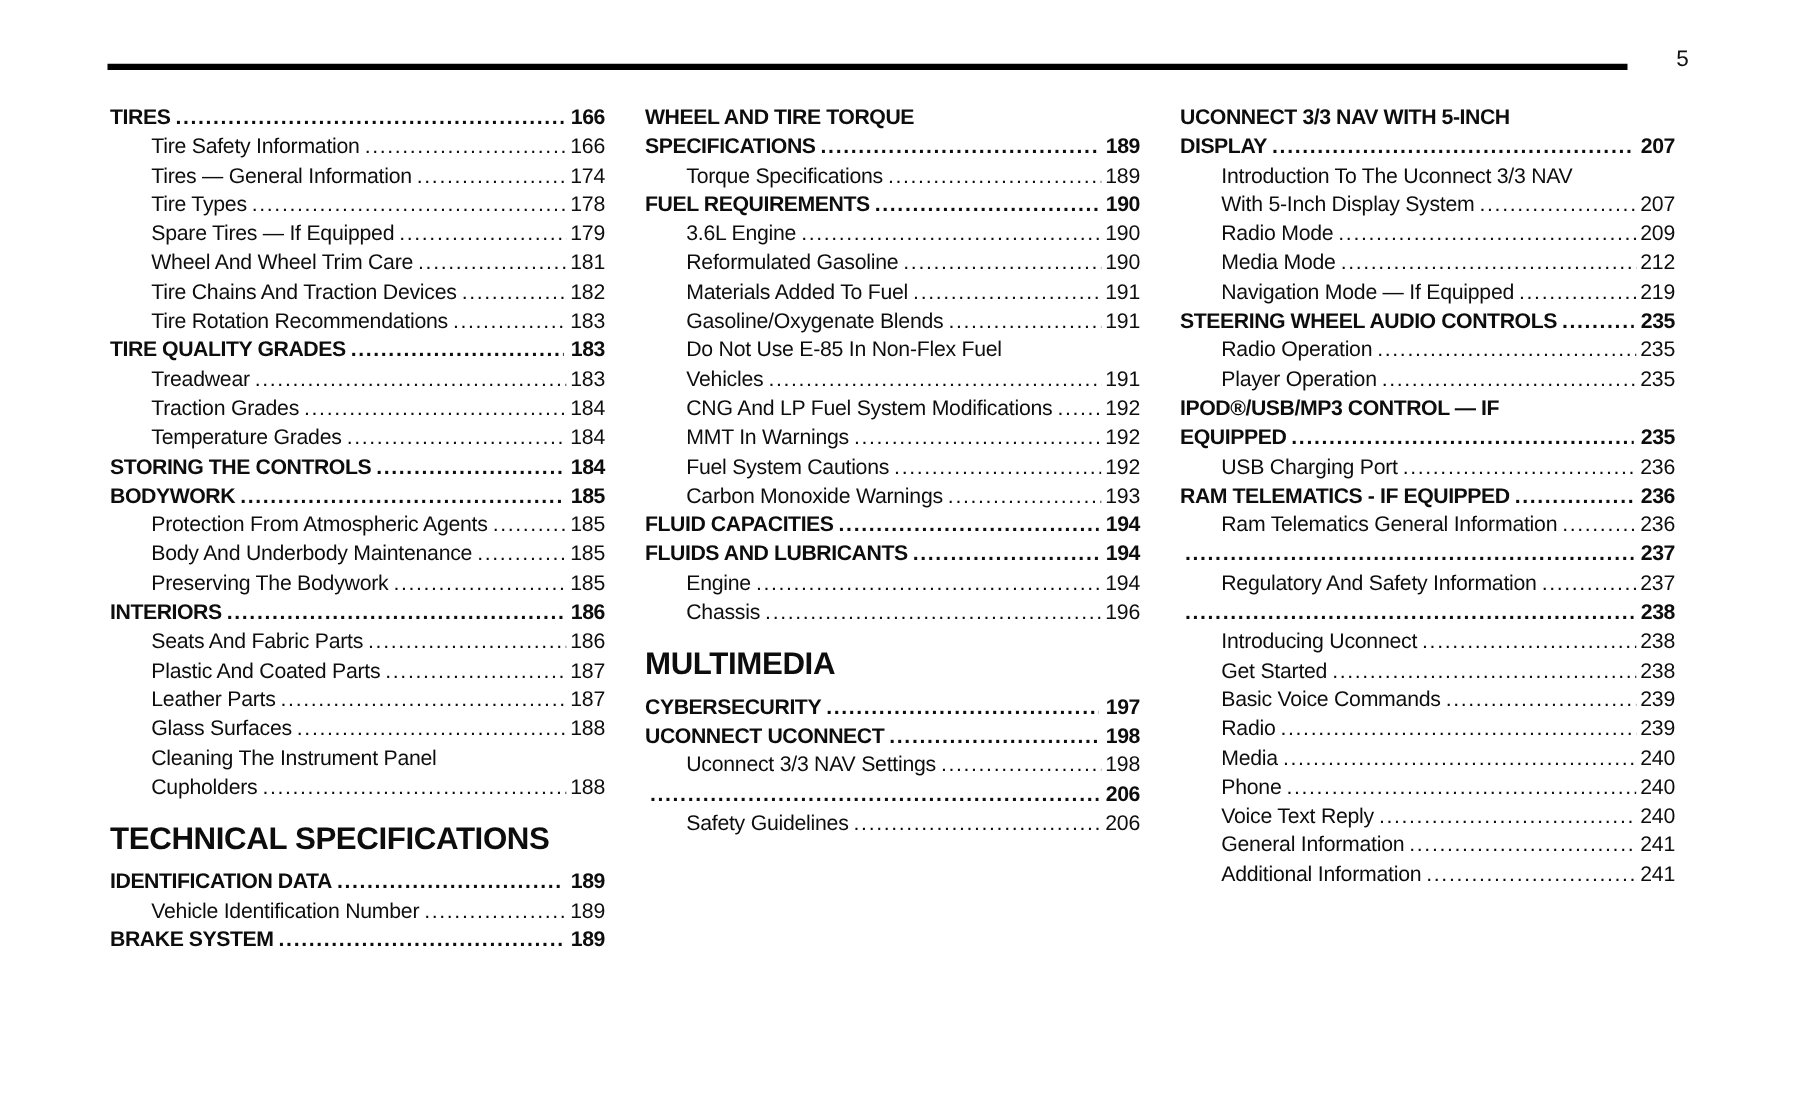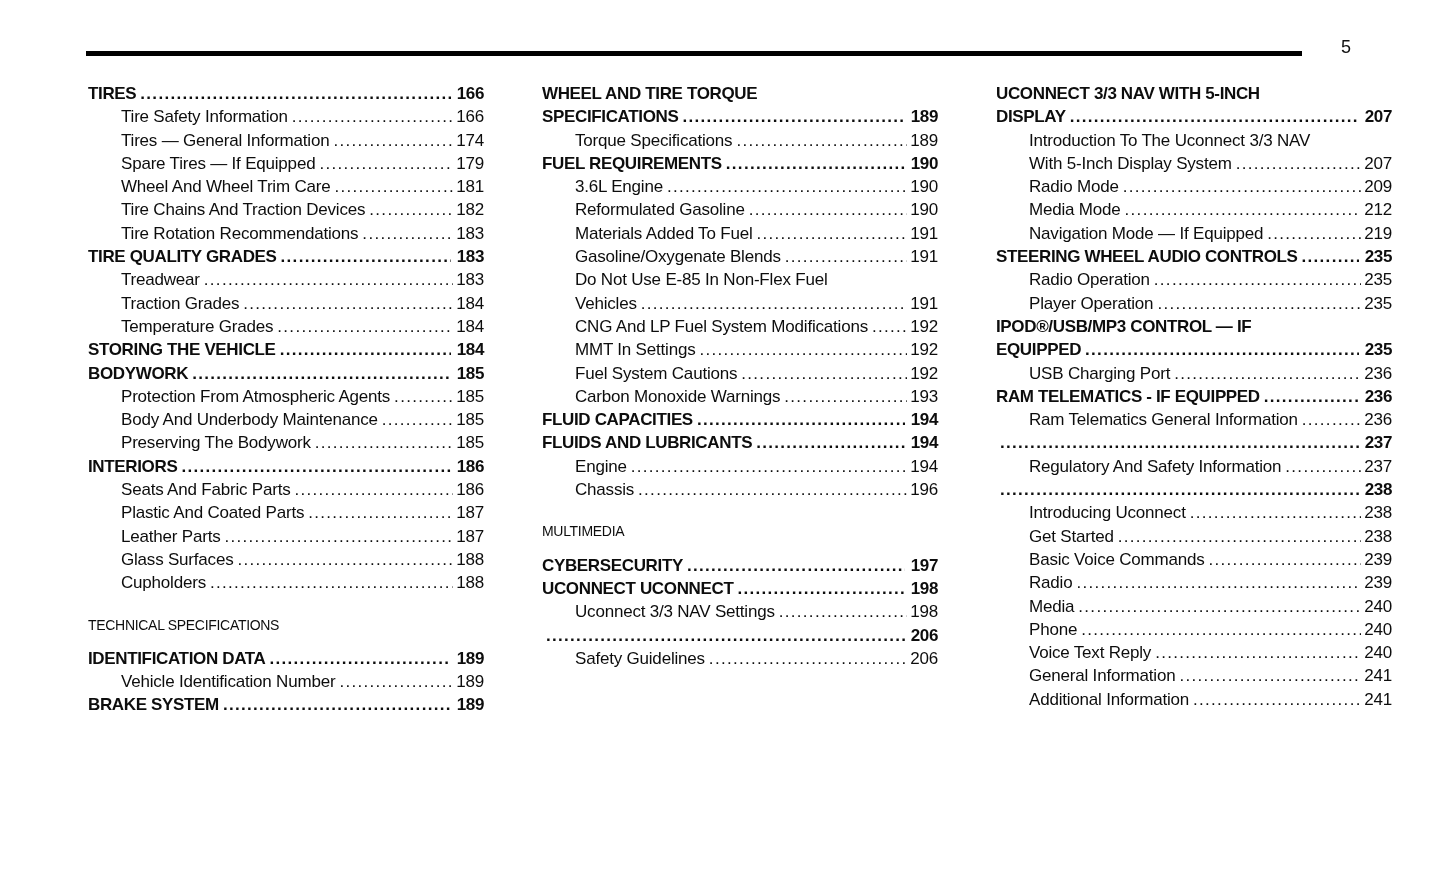--- a/index.html
+++ b/index.html
@@ -24,38 +24,38 @@
     left: 1341px;
     top: 37px;
     font-size: 18px;
     color: #111111;
   }
   .toc-wrap {
     position: absolute;
     left: 88px;
     top: 82px;
     display: flex;
-    gap: 58px;
+    gap: 32px;
   }
   .toc-col {
     width: 396px;
     flex: 0 0 396px;
   }
   .row {
     display: flex;
     align-items: baseline;
     font-size: 17px;
     line-height: 23.3px;
     letter-spacing: -0.2px;
   }
   .row .label { white-space: nowrap; }
   .row.heading { font-weight: 700; letter-spacing: -0.35px; }
   .row.section {
-    font-weight: 400;
-    font-size: 14px;
+    font-weight: 700;
+    font-size: 25px;
     letter-spacing: -0.3px;
     margin-top: 19px;
     margin-bottom: 10px;
   }
   .row.sub { padding-left: 33px; }
   .dots {
     flex: 1 1 auto;
     overflow: hidden;
     white-space: nowrap;
     min-width: 8px;
@@ -85,20 +85,25 @@
         <span class="label">Tire Safety Information</span>
         <span class="dots"></span>
         <span class="pagenum">166</span>
       </div>
       <div class="row sub">
         <span class="label">Tires — General Information</span>
         <span class="dots"></span>
         <span class="pagenum">174</span>
       </div>
       <div class="row sub">
+        <span class="label">Tire Types</span>
+        <span class="dots"></span>
+        <span class="pagenum">178</span>
+      </div>
+      <div class="row sub">
         <span class="label">Spare Tires — If Equipped</span>
         <span class="dots"></span>
         <span class="pagenum">179</span>
       </div>
       <div class="row sub">
         <span class="label">Wheel And Wheel Trim Care</span>
         <span class="dots"></span>
         <span class="pagenum">181</span>
       </div>
       <div class="row sub">
@@ -125,21 +130,21 @@
         <span class="label">Traction Grades</span>
         <span class="dots"></span>
         <span class="pagenum">184</span>
       </div>
       <div class="row sub">
         <span class="label">Temperature Grades</span>
         <span class="dots"></span>
         <span class="pagenum">184</span>
       </div>
       <div class="row heading">
-        <span class="label">STORING THE VEHICLE</span>
+        <span class="label">STORING THE CONTROLS</span>
         <span class="dots"></span>
         <span class="pagenum">184</span>
       </div>
       <div class="row heading">
         <span class="label">BODYWORK</span>
         <span class="dots"></span>
         <span class="pagenum">185</span>
       </div>
       <div class="row sub">
         <span class="label">Protection From Atmospheric Agents</span>
@@ -173,20 +178,23 @@
       </div>
       <div class="row sub">
         <span class="label">Leather Parts</span>
         <span class="dots"></span>
         <span class="pagenum">187</span>
       </div>
       <div class="row sub">
         <span class="label">Glass Surfaces</span>
         <span class="dots"></span>
         <span class="pagenum">188</span>
+      </div>
+      <div class="row sub">
+        <span class="label">Cleaning The Instrument Panel</span>
       </div>
       <div class="row sub">
         <span class="label">Cupholders</span>
         <span class="dots"></span>
         <span class="pagenum">188</span>
       </div>
       <div class="row section">
         <span class="label">TECHNICAL SPECIFICATIONS</span>
       </div>
       <div class="row heading">
@@ -251,21 +259,21 @@
         <span class="label">Vehicles</span>
         <span class="dots"></span>
         <span class="pagenum">191</span>
       </div>
       <div class="row sub">
         <span class="label">CNG And LP Fuel System Modifications</span>
         <span class="dots"></span>
         <span class="pagenum">192</span>
       </div>
       <div class="row sub">
-        <span class="label">MMT In Settings</span>
+        <span class="label">MMT In Warnings</span>
         <span class="dots"></span>
         <span class="pagenum">192</span>
       </div>
       <div class="row sub">
         <span class="label">Fuel System Cautions</span>
         <span class="dots"></span>
         <span class="pagenum">192</span>
       </div>
       <div class="row sub">
         <span class="label">Carbon Monoxide Warnings</span>

